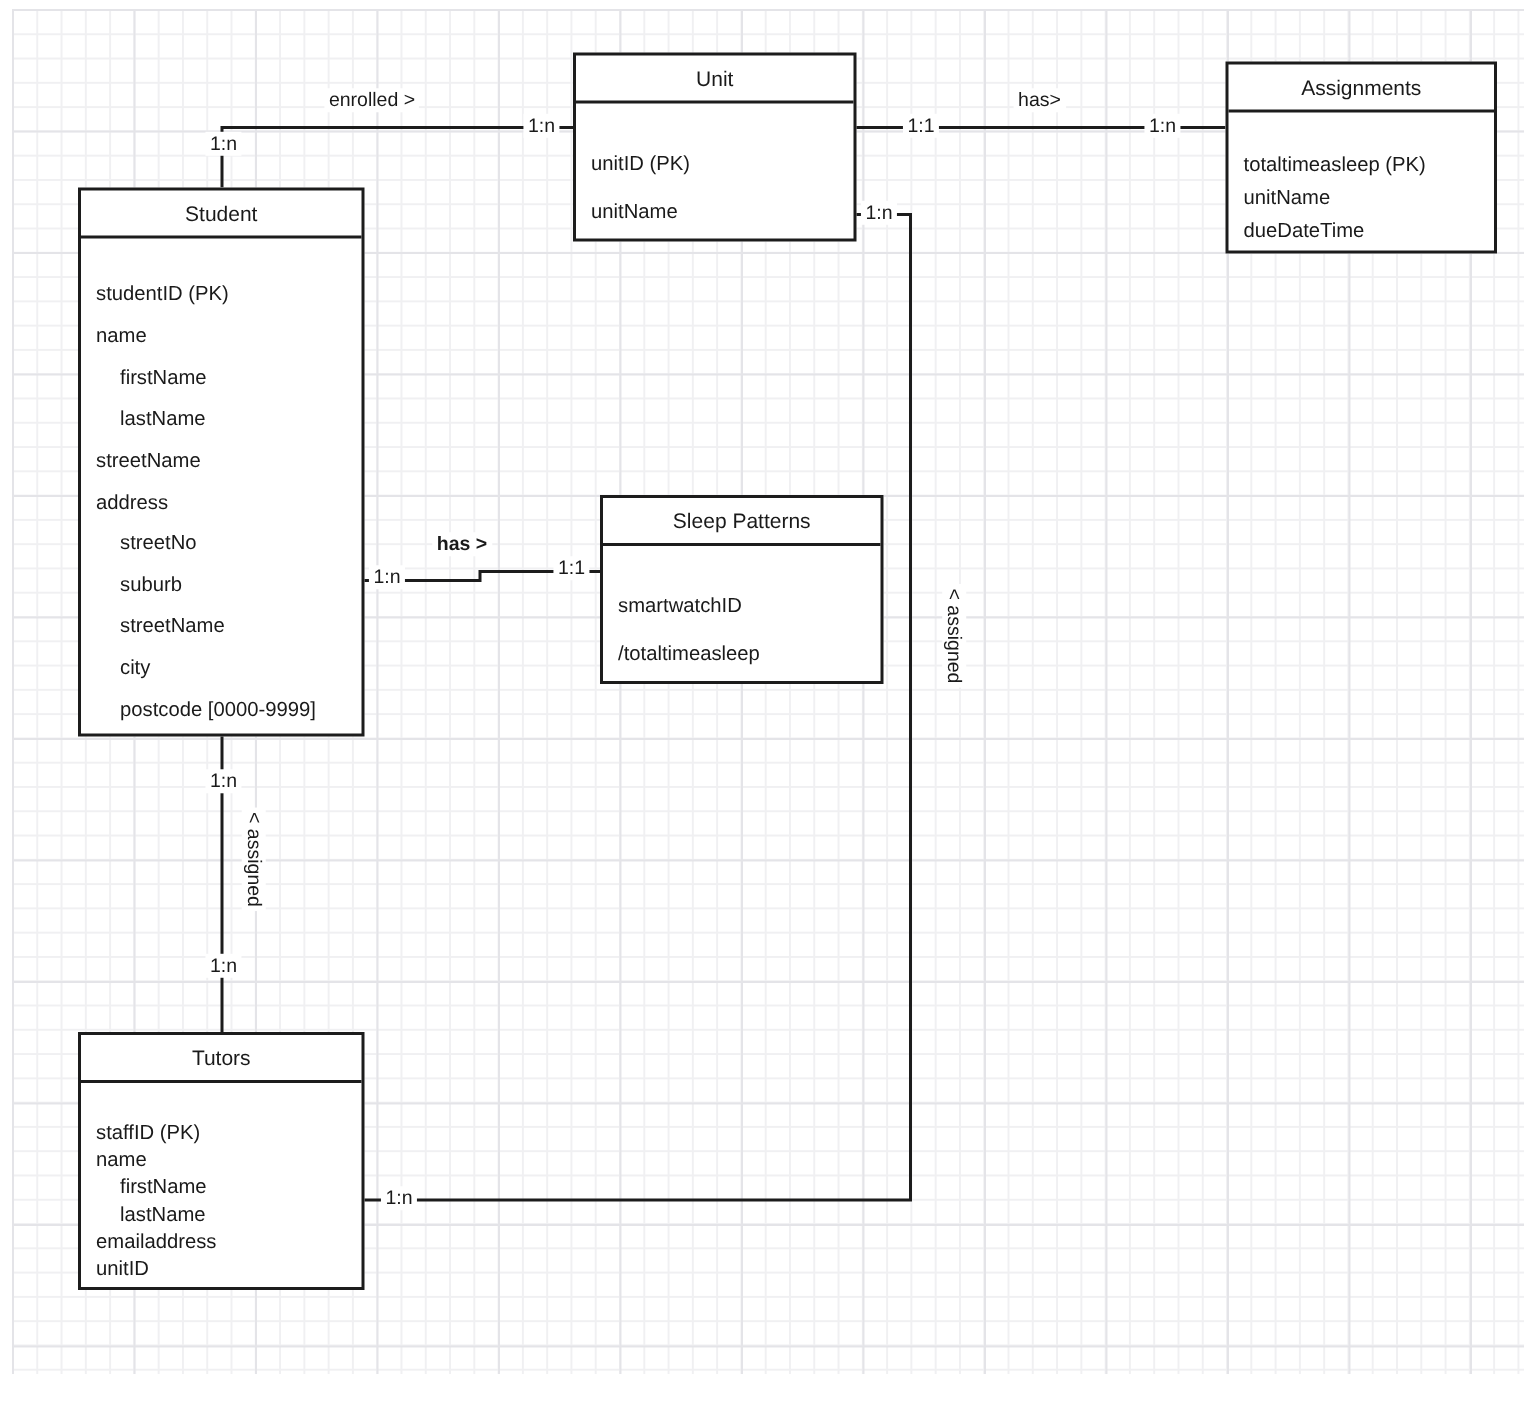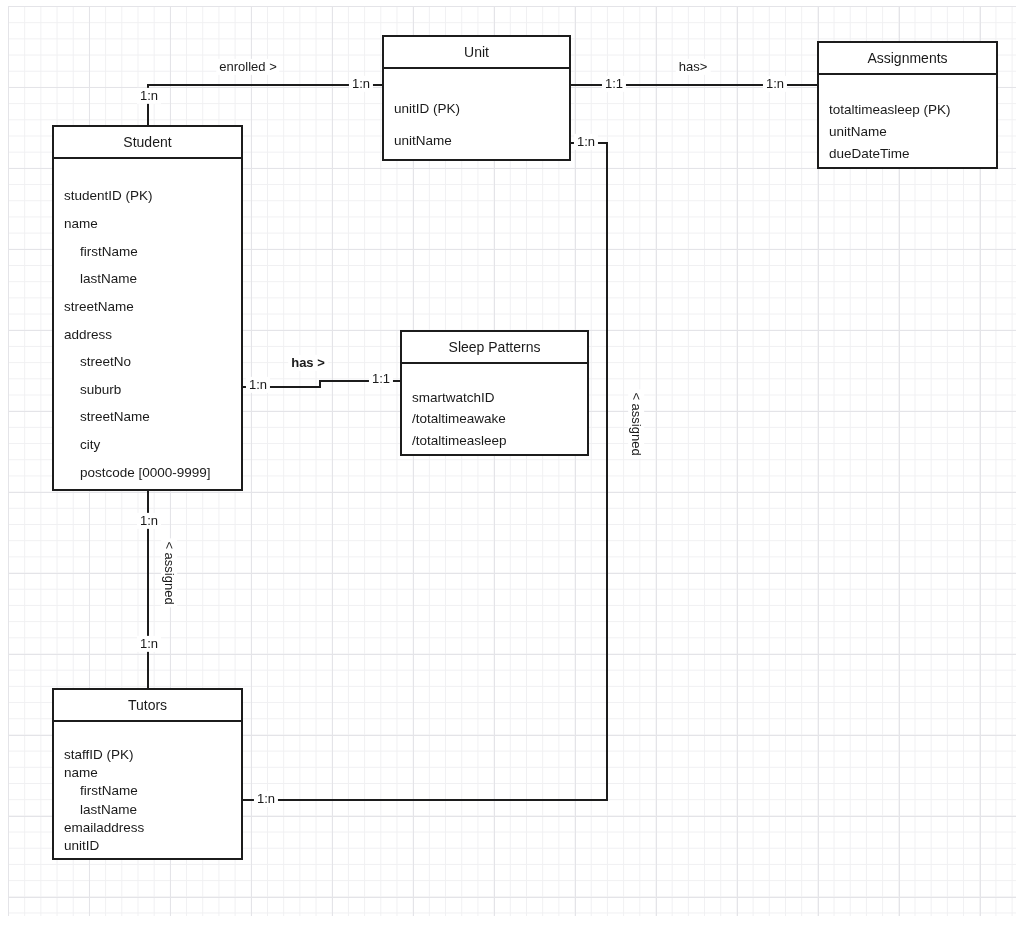--- a/index.html
+++ b/index.html
@@ -155,21 +155,20 @@
         <div class="attr-row indented">streetName</div>
         <div class="attr-row indented">city</div>
         <div class="attr-row indented">postcode [0000-9999]</div>
       </div>
   </div>
 
   <div class="entity" id="entity-sleep">
     <div class="entity-title">Sleep Patterns</div>
     <div class="entity-attrs">
         <div class="attr-row">smartwatchID</div>
-        <div class="attr-row">/totaltimeawake</div>
         <div class="attr-row">/totaltimeasleep</div>
       </div>
   </div>
 
   <div class="entity" id="entity-tutors">
     <div class="entity-title">Tutors</div>
     <div class="entity-attrs">
         <div class="attr-row">staffID (PK)</div>
         <div class="attr-row">name</div>
         <div class="attr-row indented">firstName</div>

